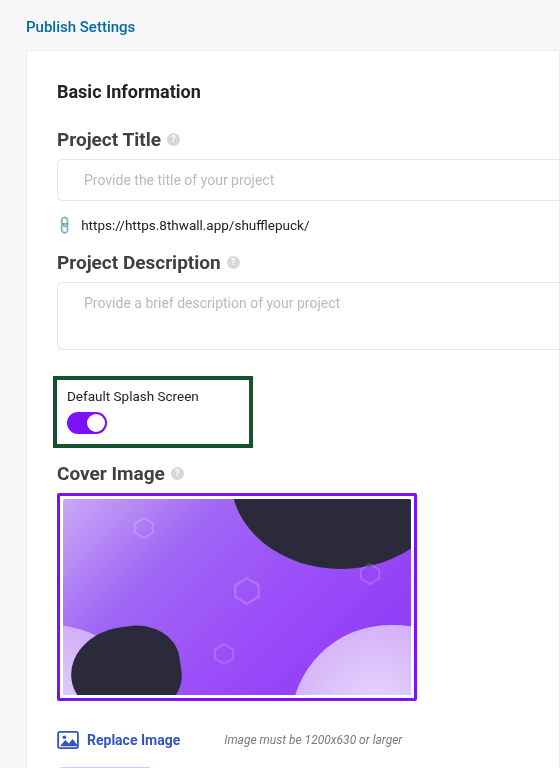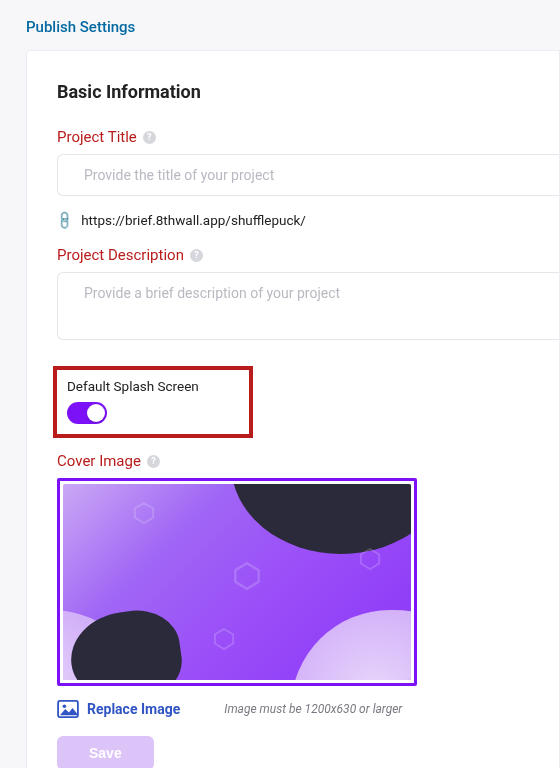--- a/index.html
+++ b/index.html
@@ -32,23 +32,23 @@
       margin-bottom: 26px;
     }
     .field { margin-bottom: 16px; }
     .label-row {
       display: flex;
       align-items: center;
       gap: 6px;
       margin-bottom: 8px;
     }
     .field-label {
-      font-size: 15px;
-      font-weight: 400;
-      color: #b91c1c;
+      font-size: 19px;
+      font-weight: 700;
+      color: #404040;
     }
     .help-icon {
       width: 13px;
       height: 13px;
       border-radius: 50%;
       background: #d6d6dd;
       color: #fff;
       font-size: 9px;
       font-weight: 700;
       line-height: 13px;
@@ -71,21 +71,21 @@
     .url-row {
       display: flex;
       align-items: center;
       gap: 8px;
       margin: 12px 0 18px 0;
       font-size: 13.5px;
       color: #222;
     }
     .link-icon { font-size: 13px; display: inline-block; transform: rotate(-45deg); }
     .highlight-box {
-      border: 4px solid #b91c1c;
+      border: 4px solid #14532d;
       padding: 8px 50px 10px 10px;
       display: inline-block;
       margin: 6px 0 14px -4px;
     }
     .highlight-label {
       font-size: 13.5px;
       color: #222;
       margin-bottom: 8px;
     }
     .toggle {
@@ -141,21 +141,21 @@
       width: 22px;
       height: 22px;
       opacity: .18;
     }
     .hex svg { width: 100%; height: 100%; }
     .h1 { top: 18px; left: 70px; }
     .h2 { top: 78px; left: 170px; width: 28px; height: 28px; }
     .h3 { bottom: 30px; left: 150px; }
     .h4 { top: 64px; right: 30px; }
     .replace-row {
-      margin-top: 14px;
+      margin-top: 30px;
       display: flex;
       align-items: center;
       gap: 14px;
     }
     .replace-action {
       display: flex;
       align-items: center;
       gap: 8px;
       color: #3155c4;
       font-size: 14px;
@@ -196,21 +196,21 @@
   <div class="field">
     <div class="label-row">
       <span class="field-label">Project Title</span>
       <span class="help-icon">?</span>
     </div>
     <input class="text-input" type="text" placeholder="Provide the title of your project" style="">
   </div>
 
   <div class="url-row">
     <span class="link-icon">🔗</span>
-    <span>https://brief.8thwall.app/shufflepuck/</span>
+    <span>https://https.8thwall.app/shufflepuck/</span>
   </div>
 
   <div class="field">
     <div class="label-row">
       <span class="field-label">Project Description</span>
       <span class="help-icon">?</span>
     </div>
     <textarea class="textarea" placeholder="Provide a brief description of your project" style=""></textarea>
   </div>
 

